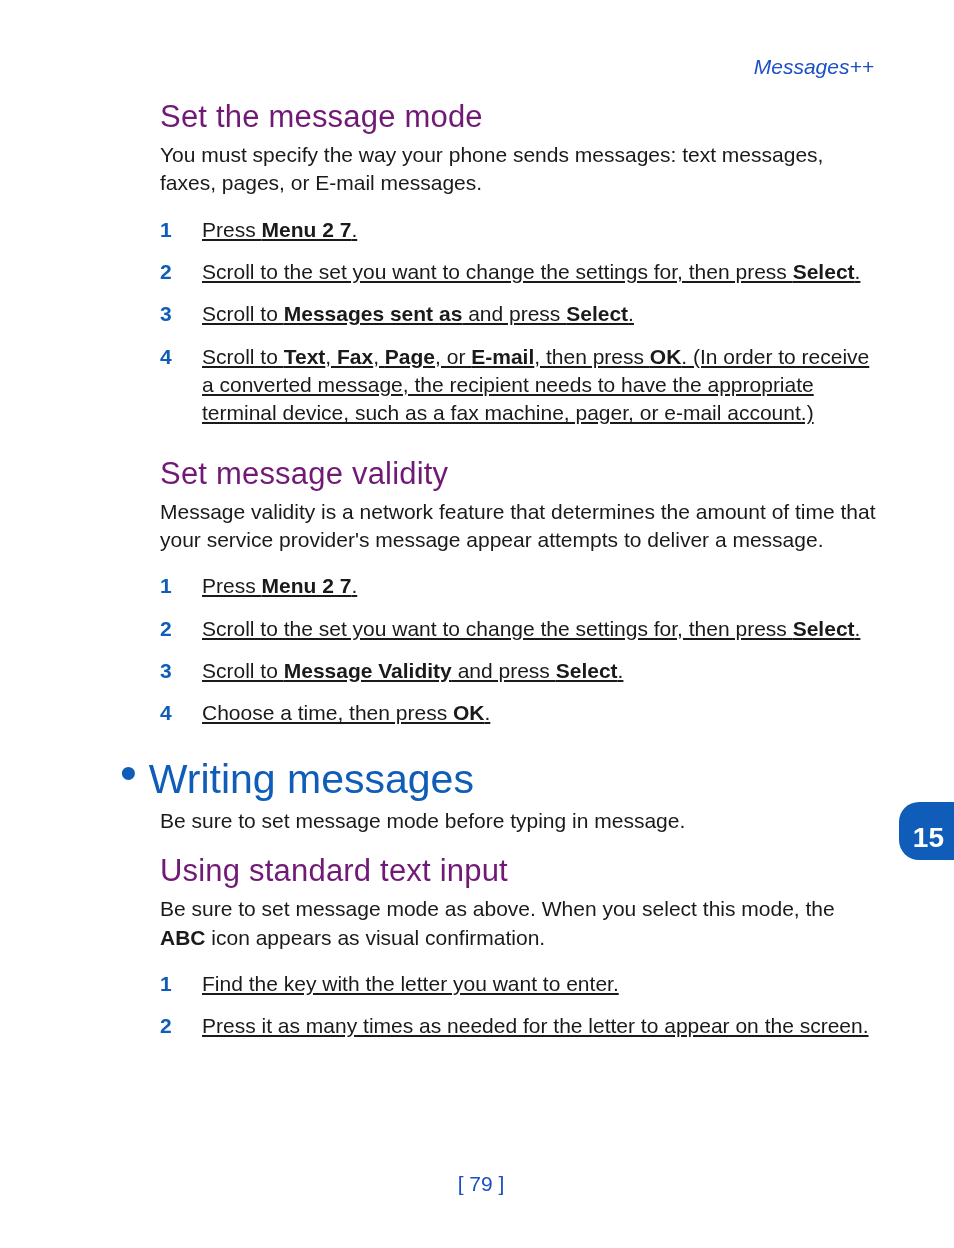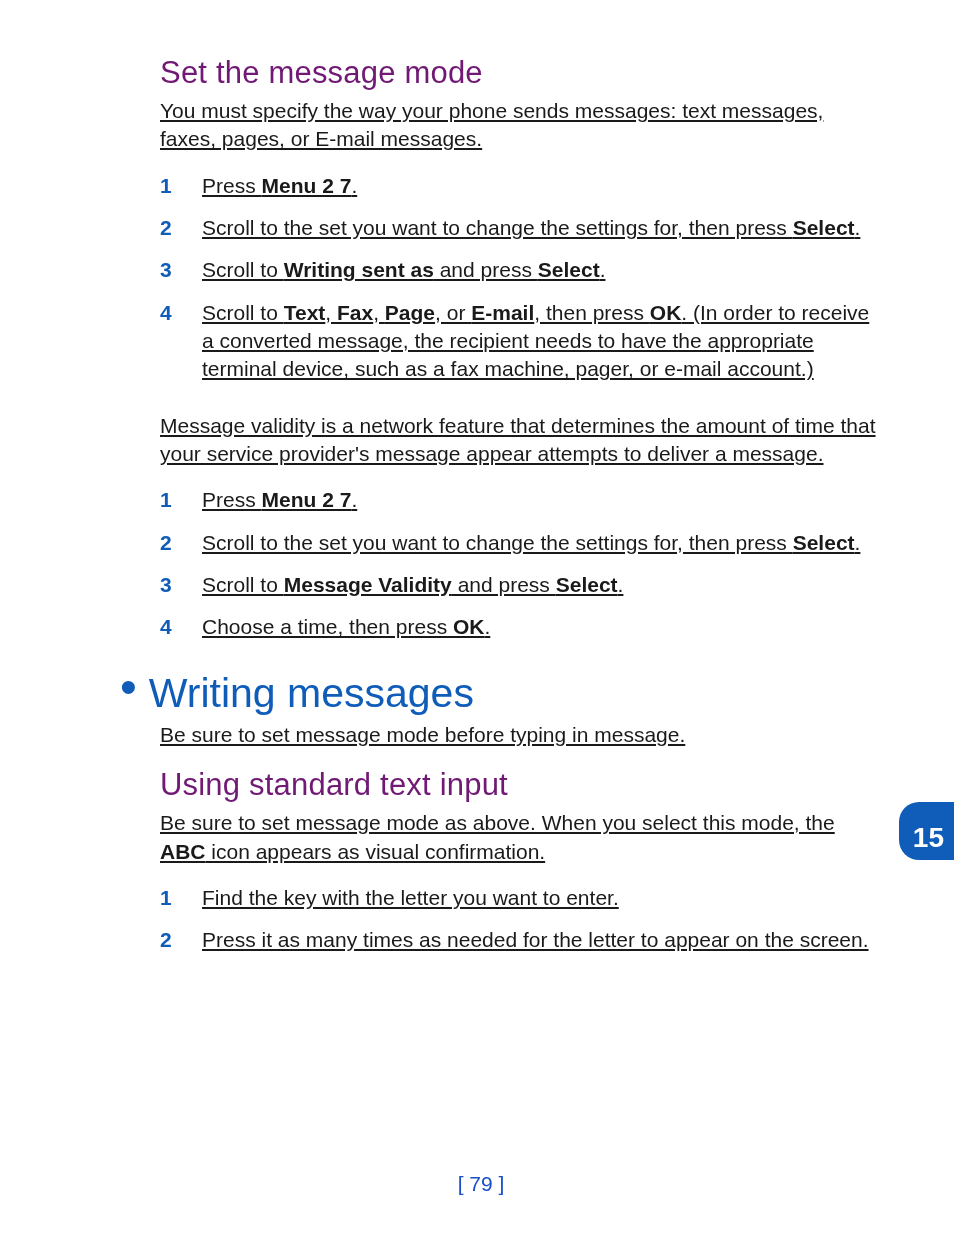--- a/index.html
+++ b/index.html
@@ -28,21 +28,20 @@
     color: #701a75;
     font-size: 31px;
     font-weight: 500;
     margin: 0 0 6px 0;
     letter-spacing: 0.2px;
   }
   .intro {
     font-size: 21px;
     line-height: 1.35;
     margin: 0 0 18px 0;
-    text-decoration: underline;
   }
   ol {
     list-style: none;
     margin: 0 0 28px 0;
     padding: 0;
   }
   ol li {
     display: flex;
     font-size: 21px;
     line-height: 1.35;
@@ -100,42 +99,44 @@
     text-align: center;
     color: #1a4fc7;
     font-size: 21px;
   }
 </style>
 </head>
 <body>
 
 <div class="page">
 
+  <div class="running-head">Messages++</div>
 
   <h2>Set the message mode</h2>
   <p class="intro">You must specify the way your phone sends messages: text messages, faxes, pages, or E-mail messages.</p>
   <ol>
     <li>
       <span class="num">1</span>
       <span class="txt"><span>Press </span><span class="bold">Menu 2 7</span><span>.</span></span>
     </li>
     <li>
       <span class="num">2</span>
       <span class="txt"><span>Scroll to the set you want to change the settings for, then press </span><span class="bold">Select</span><span>.</span></span>
     </li>
     <li>
       <span class="num">3</span>
-      <span class="txt"><span>Scroll to </span><span class="bold">Writing sent as</span><span> and press </span><span class="bold">Select</span><span>.</span></span>
+      <span class="txt"><span>Scroll to </span><span class="bold">Messages sent as</span><span> and press </span><span class="bold">Select</span><span>.</span></span>
     </li>
     <li>
       <span class="num">4</span>
       <span class="txt"><span>Scroll to </span><span class="bold">Text</span><span>, </span><span class="bold">Fax</span><span>, </span><span class="bold">Page</span><span>, or </span><span class="bold">E-mail</span><span>, then press </span><span class="bold">OK</span><span>. (In order to receive a converted message, the recipient needs to have the appropriate terminal device, such as a fax machine, pager, or e-mail account.)</span></span>
     </li>
   </ol>
 
+  <h2>Set message validity</h2>
   <p class="intro">Message validity is a network feature that determines the amount of time that your service provider's message appear attempts to deliver a message.</p>
   <ol>
     <li>
       <span class="num">1</span>
       <span class="txt"><span>Press </span><span class="bold">Menu 2 7</span><span>.</span></span>
     </li>
     <li>
       <span class="num">2</span>
       <span class="txt"><span>Scroll to the set you want to change the settings for, then press </span><span class="bold">Select</span><span>.</span></span>
     </li>

